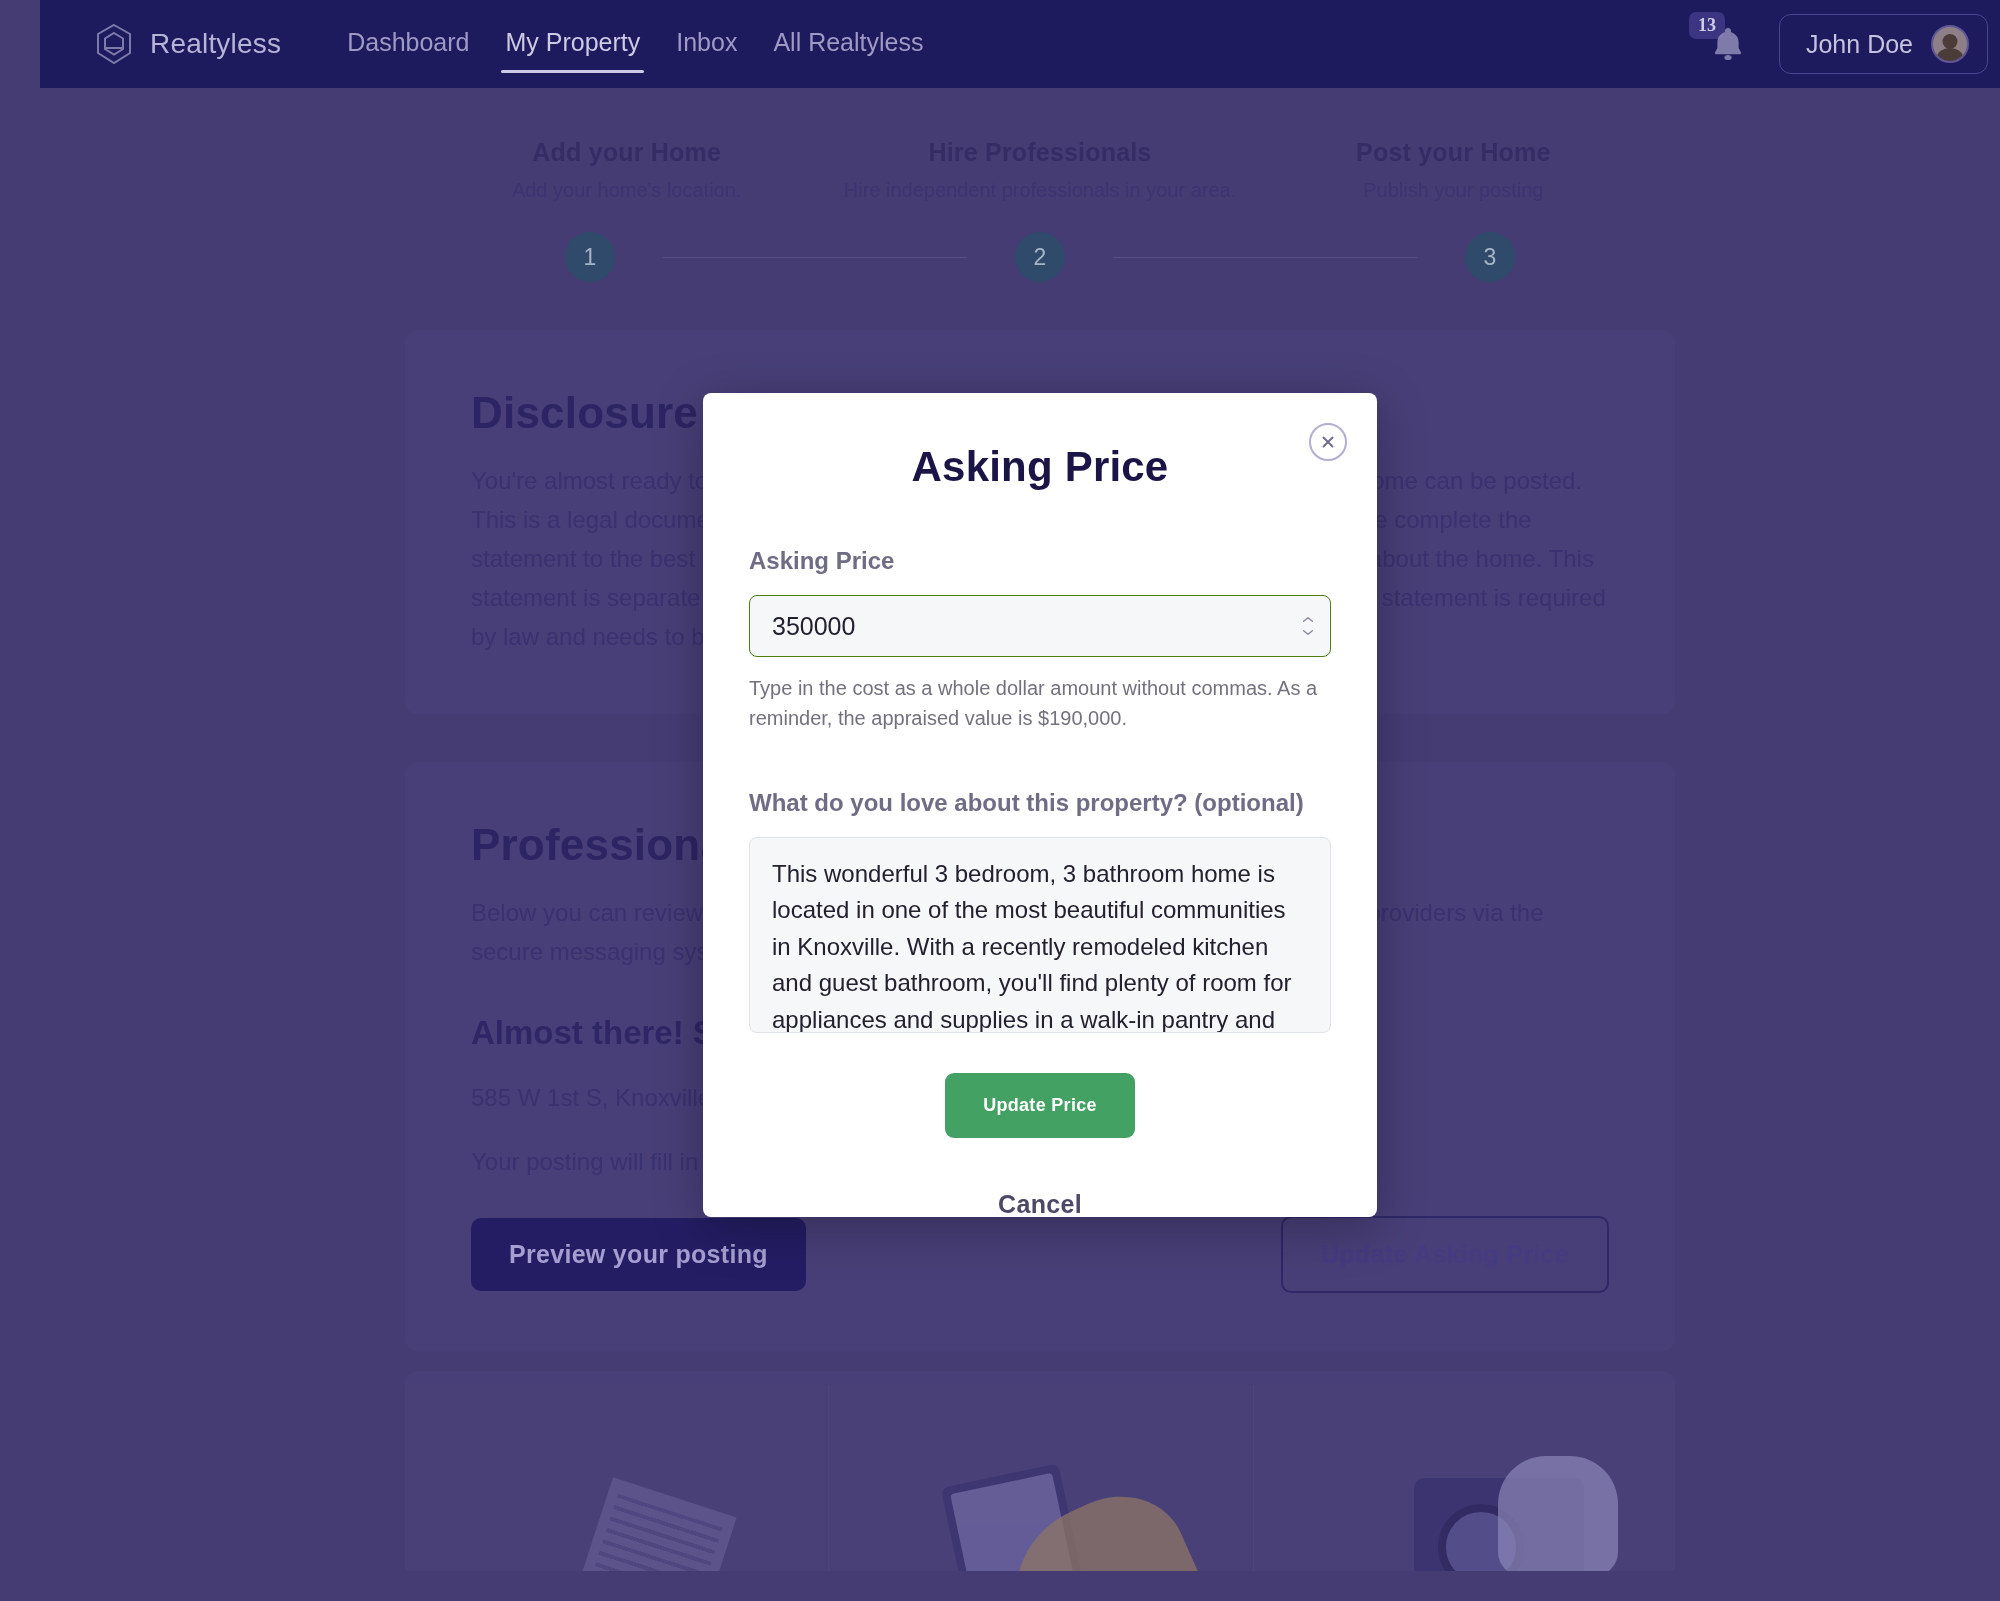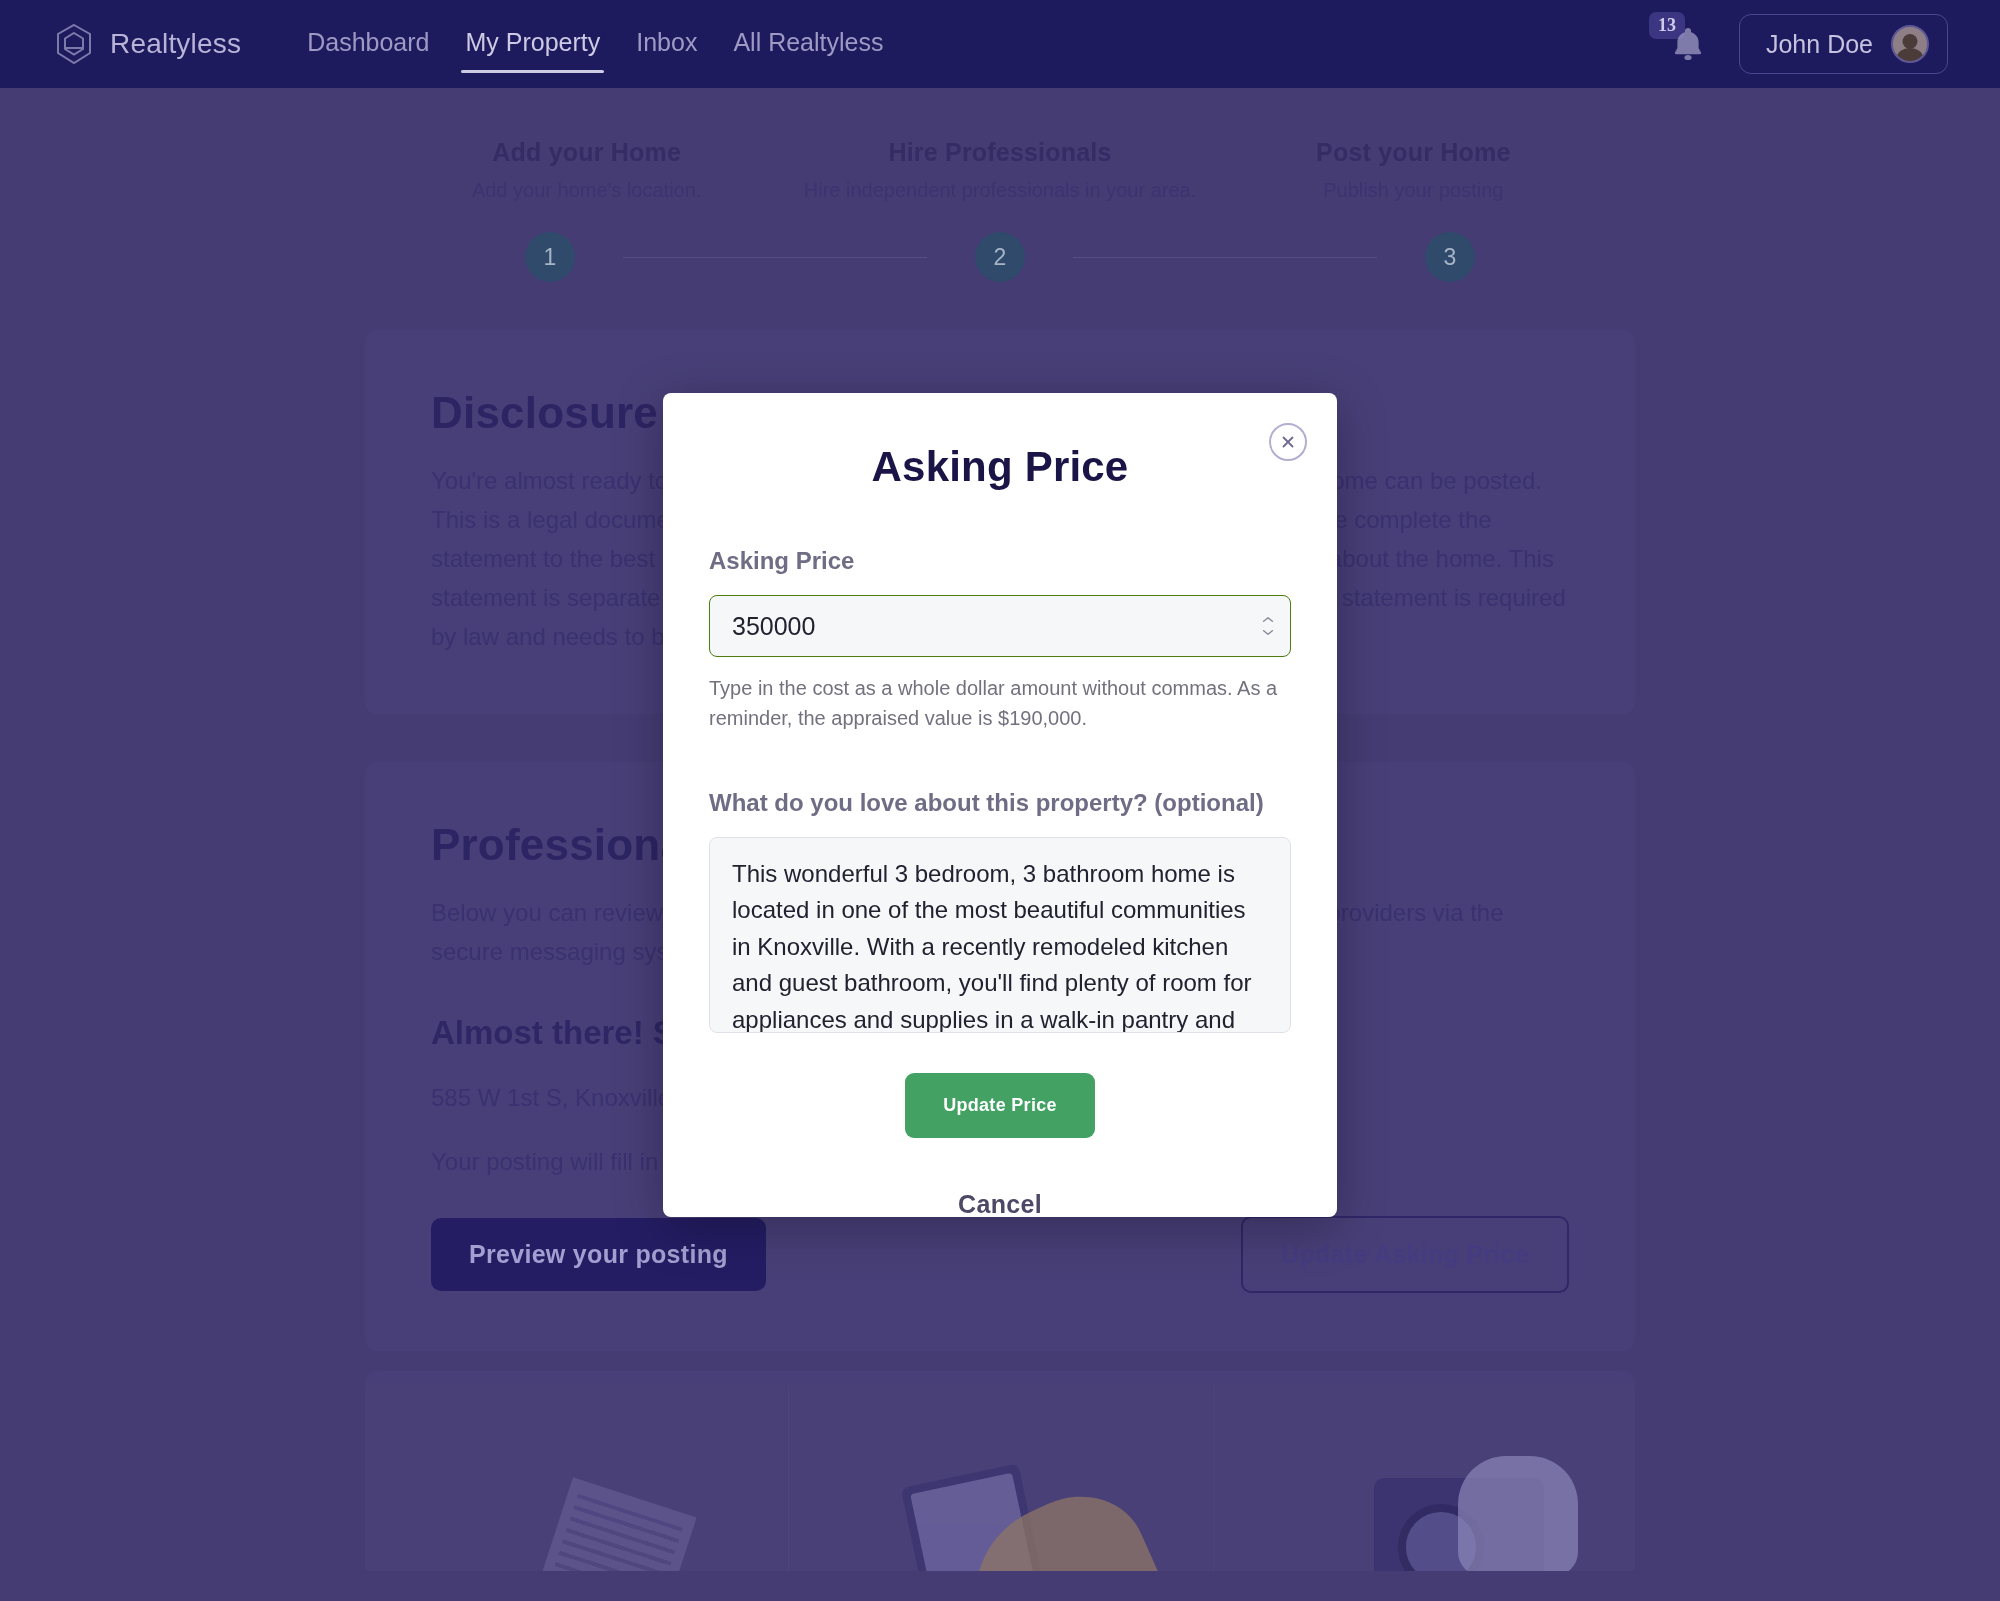--- a/index.html
+++ b/index.html
@@ -2,21 +2,21 @@
 <html><head>
 <meta charset="utf-8">
 <style>
   * { box-sizing: border-box; margin: 0; padding: 0; }
   html, body {
     width: 2000px; height: 1601px;
     overflow: hidden;
     font-family: "Liberation Sans", sans-serif;
     background: #453c74;
   }
-  #root { position: relative; width: 1646px; height: 1601px; }
+  #root { position: relative; width: 1646px; height: 1601px; margin-left: 40px; }
 
   
   .navbar {
     position: absolute; top: 0; left: 0;
     width: 2000px; height: 88px;
     background: #1e1a5e;
     display: flex; align-items: center;
     padding: 0 30px 0 52px;
     z-index: 40;
   }

